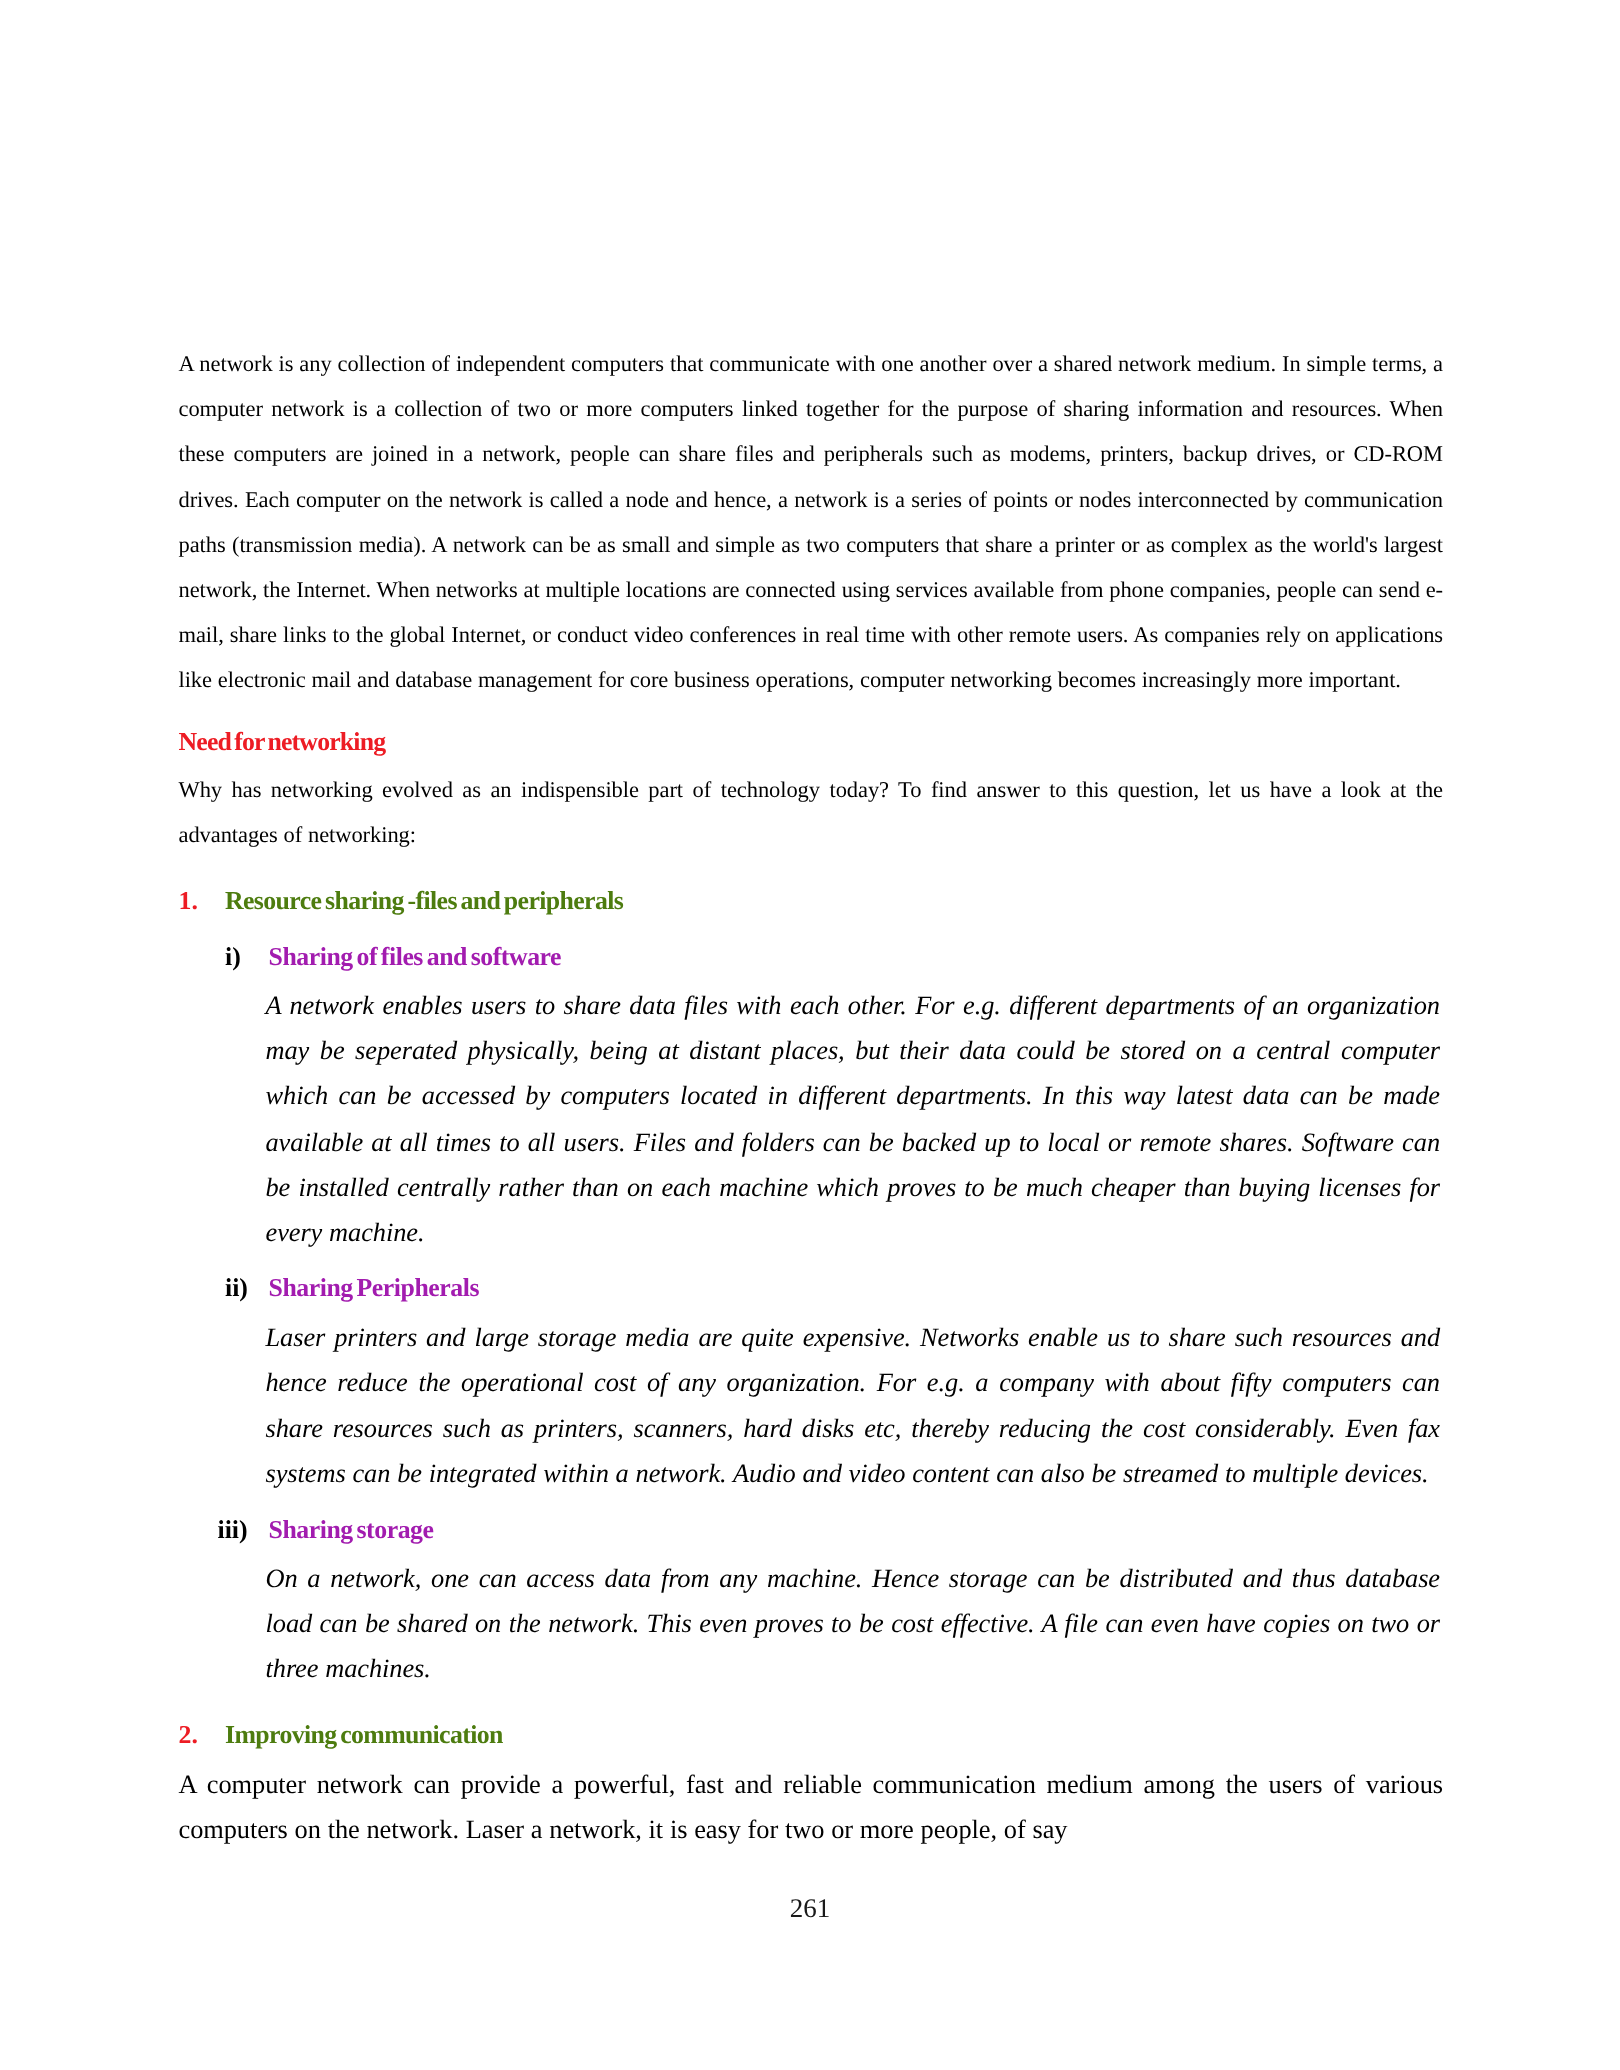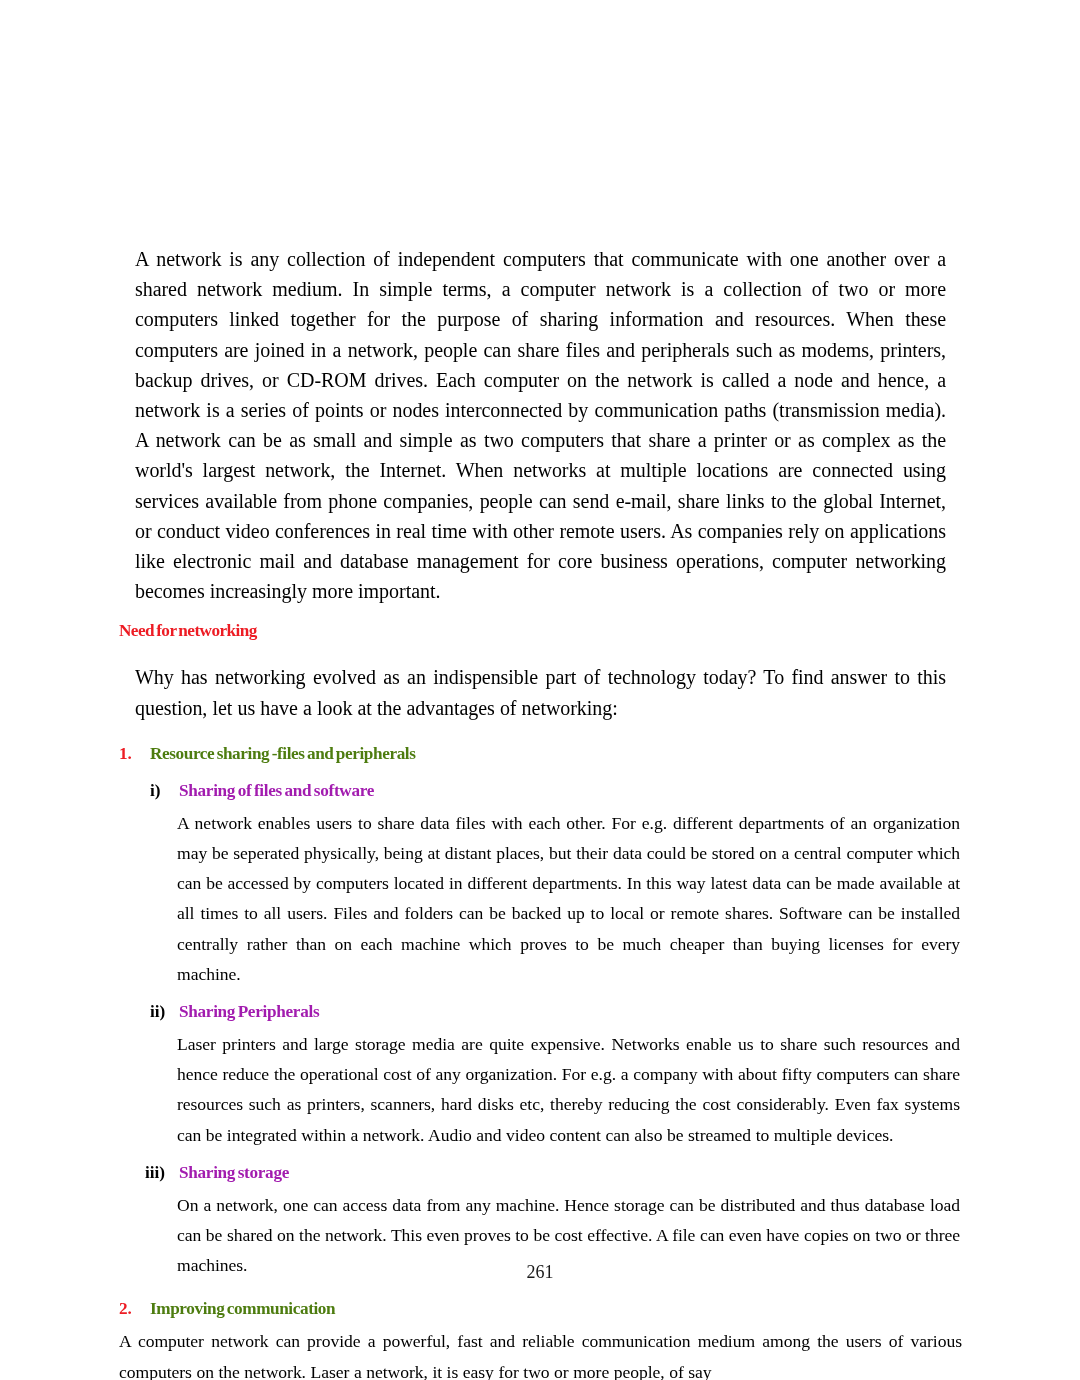--- a/index.html
+++ b/index.html
@@ -26,22 +26,22 @@
 
   
   .content {
     position: absolute;
     left: 119px;
     top: 228px;
     width: 843px;
   }
 
   p, .para {
-    margin: 16px;
-    font-size: 20px;
+    margin: 0;
+    font-size: 15px;
     line-height: 30.2px;
     text-align: justify;
     text-justify: inter-word;
     letter-spacing: -0.05px;
     word-spacing: 0.2px;
   }
 
   .para.body-top {
     margin-bottom: 0;
   }
@@ -113,20 +113,21 @@
   }
 
   
   .sub-para {
     margin: 3px 2px 0 0;
     padding-left: 58px;
     font-size: 17.6px;
     line-height: 30.2px;
     text-align: justify;
     letter-spacing: -0.05px;
+    font-style: italic;
   }
 
   
   .num-para {
     margin: 3px 0 0 0;
     padding-left: 0px;
     font-size: 17.6px;
     line-height: 30.2px;
     text-align: justify;
     letter-spacing: -0.05px;

